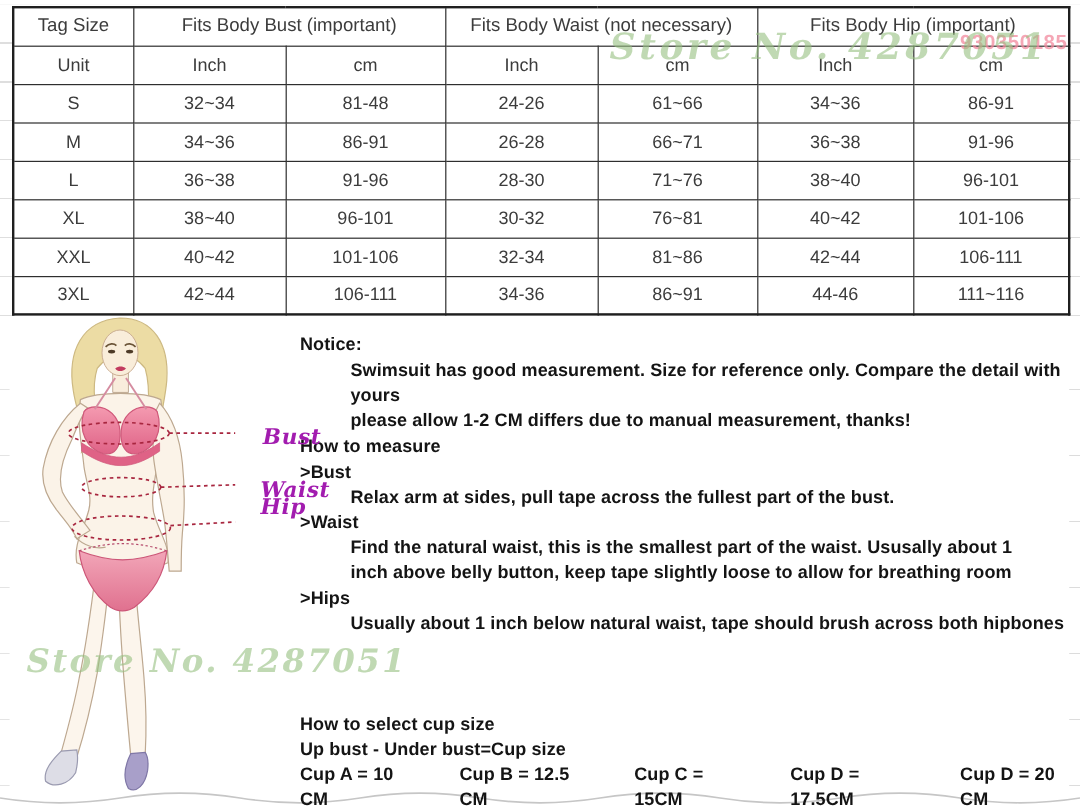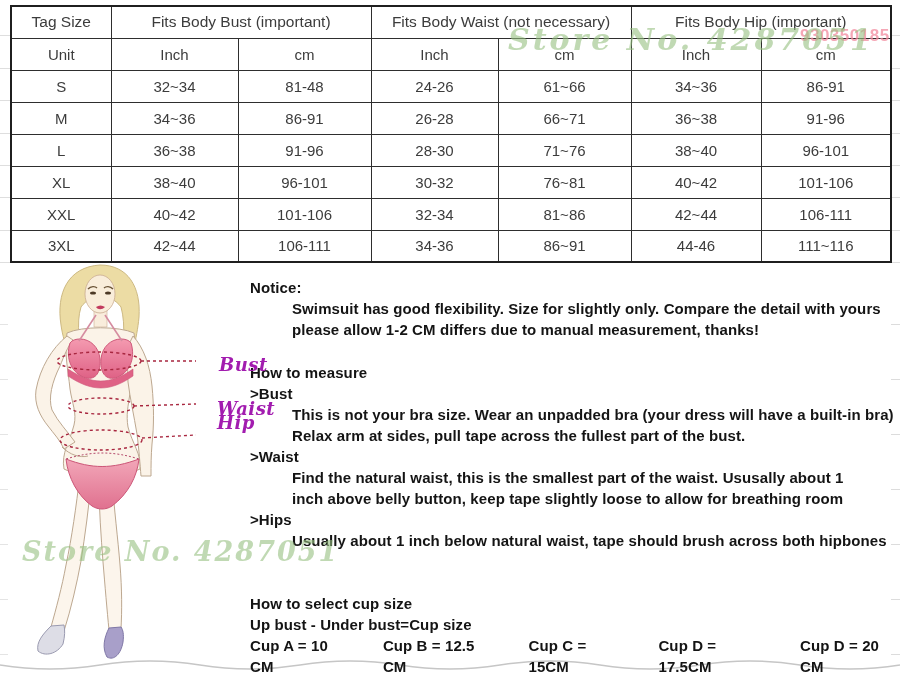--- a/index.html
+++ b/index.html
@@ -203,28 +203,27 @@
         <path d="M142,175 L196,172"></path>
       </g>
     </svg>
   </div>
   <span class="meas-label lbl-bust">Bust</span>
   <span class="meas-label lbl-waist">Waist</span>
   <span class="meas-label lbl-hip">Hip</span>
 
   <div class="txt notice-block">
     <div>Notice:</div>
-    <div class="ind">Swimsuit has good flexibility. Size for slightly only. Compare the detail with yours</div>
+    <div class="ind">Swimsuit has good measurement. Size for reference only. Compare the detail with yours</div>
     <div class="ind">please allow 1-2 CM differs due to manual measurement, thanks!</div>
   </div>
 
   <div class="txt measure-block">
     <div>How to measure</div>
     <div>&gt;Bust</div>
-    <div class="ind">This is not your bra size. Wear an unpadded bra (your dress will have a built-in bra)</div>
     <div class="ind">Relax arm at sides, pull tape across the fullest part of the bust.</div>
     <div>&gt;Waist</div>
     <div class="ind">Find the natural waist, this is the smallest part of the waist. Ususally about 1</div>
     <div class="ind">inch above belly button, keep tape slightly loose to allow for breathing room</div>
     <div>&gt;Hips</div>
     <div class="ind">Usually about 1 inch below natural waist, tape should brush across both hipbones</div>
   </div>
 
   <div class="txt cup-block">
     <div>How to select cup size</div>

